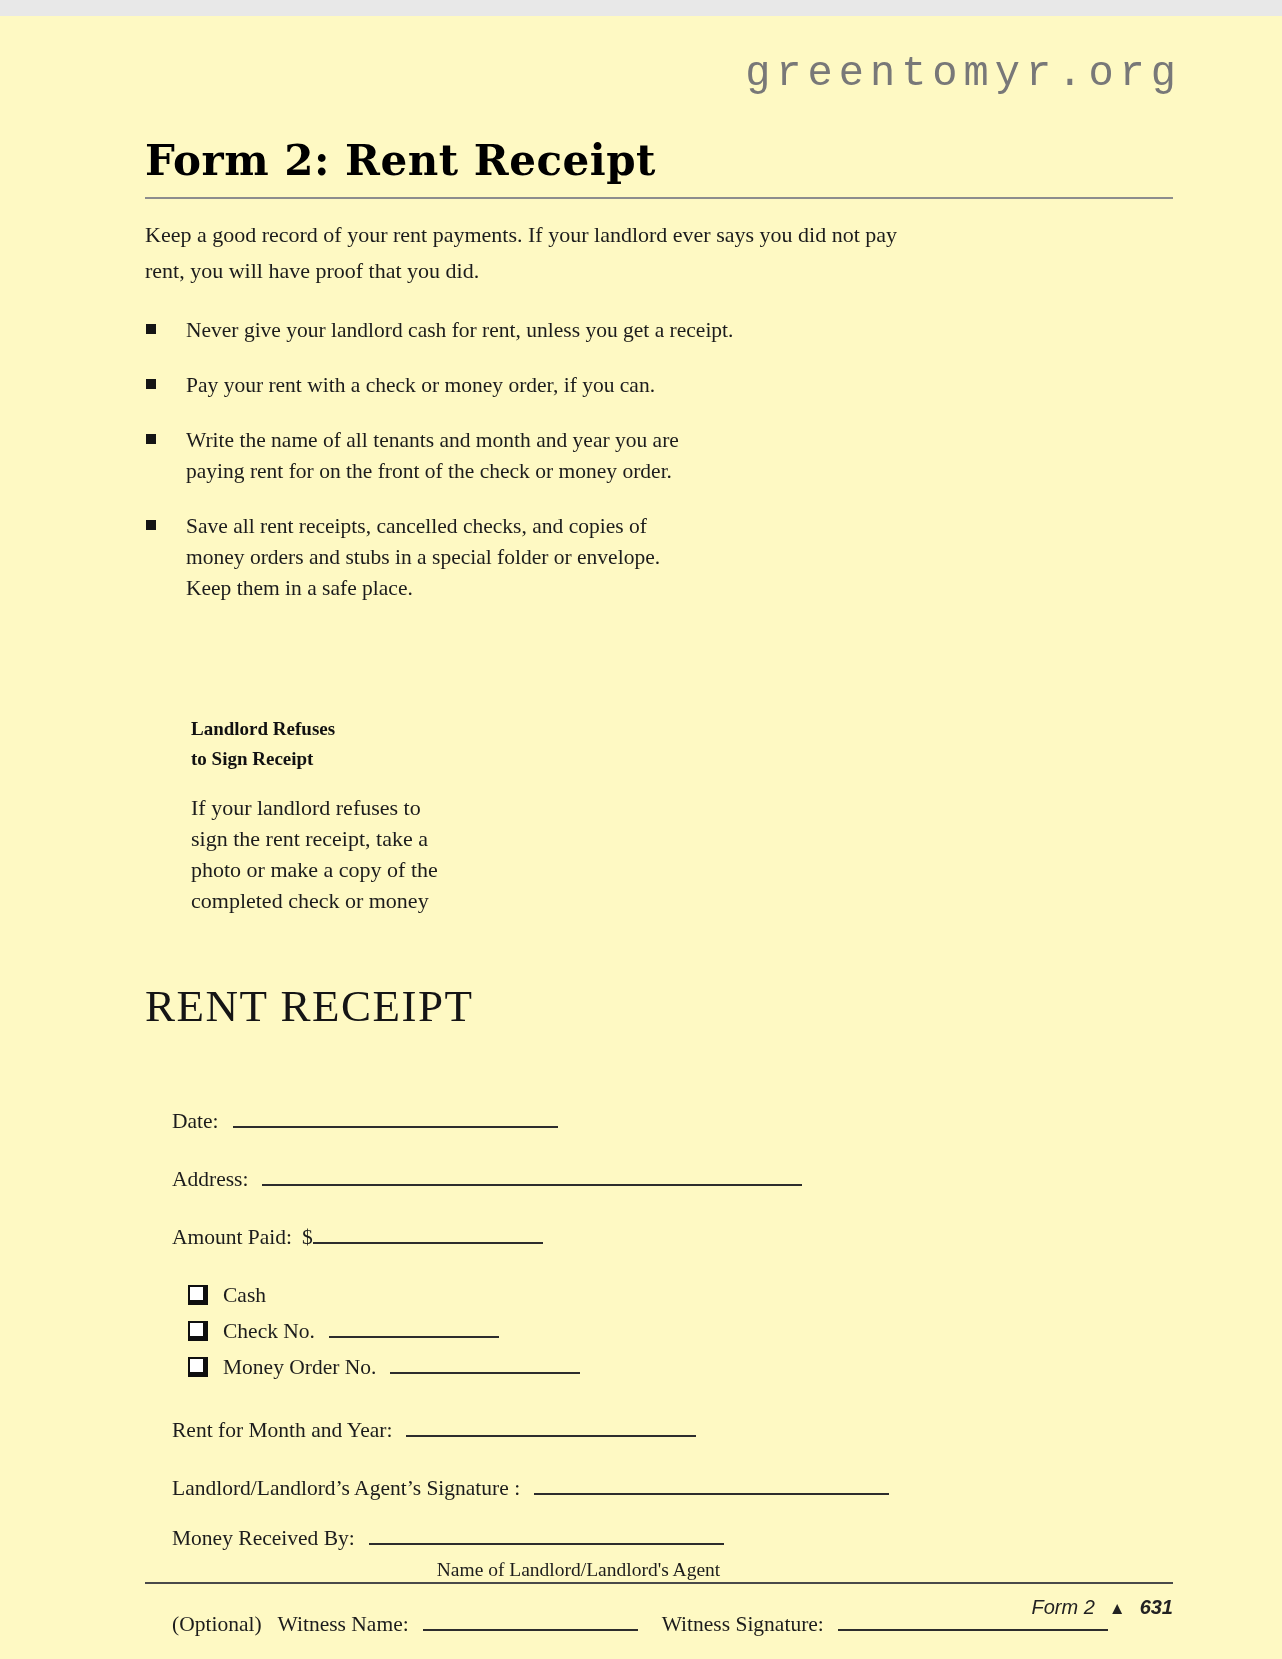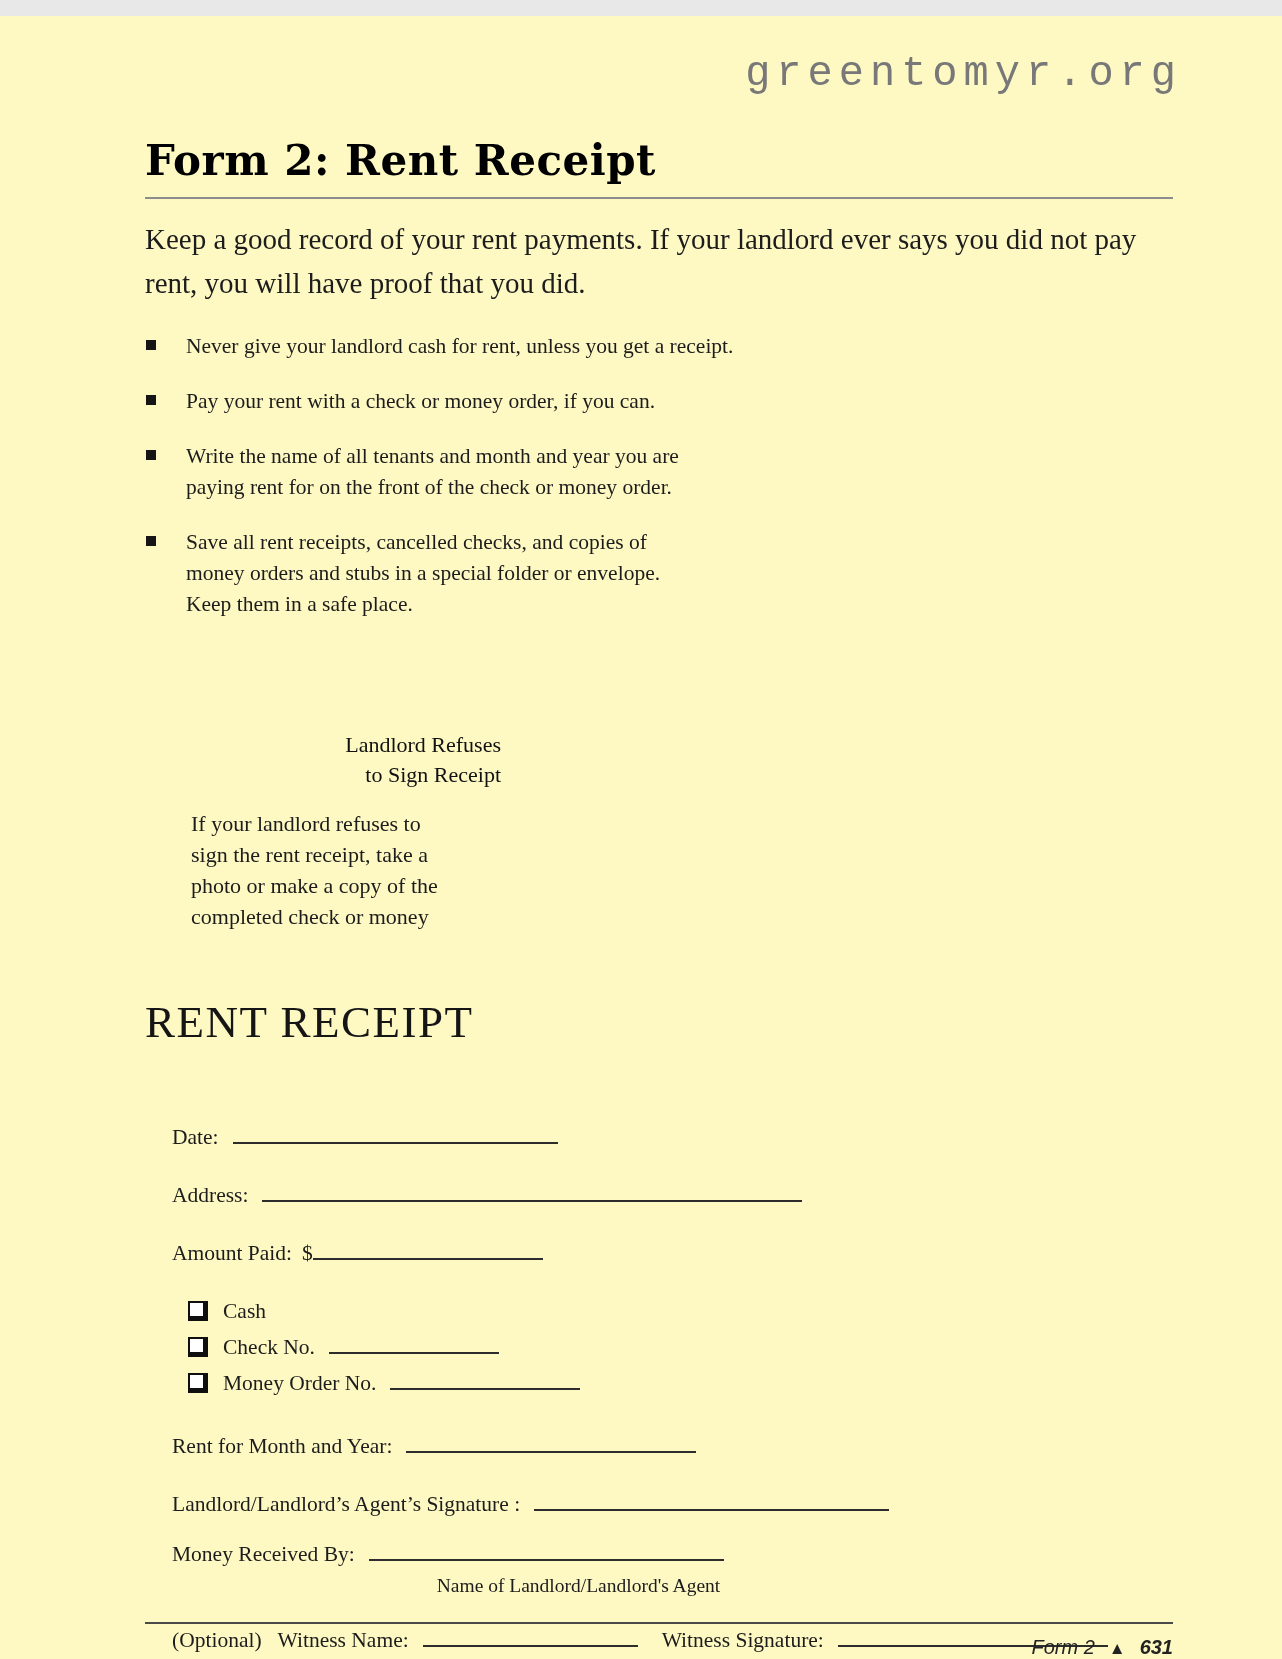--- a/index.html
+++ b/index.html
@@ -13,31 +13,31 @@
     font-family:"Liberation Mono", monospace;
     font-size:42px; letter-spacing:6px; color:#787878;
   }
   .content { position:absolute; left:145px; top:0; width:1028px; }
   .doc-title {
     margin:0; padding-top:120px;
     font-family:"DejaVu Serif", serif; font-weight:700;
     font-size:42px; letter-spacing:0.5px; color:#000;
   }
   .title-rule { margin-top:12px; border-top:2px solid #8d8d8d; height:0; }
-  .intro { margin:18px 0 0 0; font-size:29px; line-height:44px; }
+  .intro { margin:18px 0 0 0; font-size:22px; line-height:36px; }
   .prewrap { white-space:pre-line; }
 
   .two-col { display:flex; margin-top:26px;flex-direction:column; }
   .col-left { width:672px; }
   .bullets { list-style:none; margin:0; padding:0; }
   .bullets li { position:relative; padding-left:41px; margin-bottom:24px; font-size:21.5px; line-height:31px; }
   .bullet { position:absolute; left:1px; top:9px; width:10px; height:10px; background:#151515; }
 
   .sidebar { width:310px; margin-left:46px; padding-top:86px; }
-  .sidebar h2 { margin:0; font-size:22px; line-height:30px; font-weight:400; color:#111;text-align:right; }
+  .sidebar h2 { margin:0; font-size:19px; line-height:30px; font-weight:700; color:#111; }
   .sidebar p { margin:18px 0 0 0; font-size:22px; line-height:31px; }
 
   .receipt-title {
     margin:64px 0 0 0; 
     font-size:45px; font-weight:400; letter-spacing:1.5px; color:#151515;
   }
 
   .fields { margin:76px 0 0 27px; font-size:21.5px; }
   .row { margin-bottom:31px; line-height:27px; }
   .line { display:inline-block; height:5px; border-bottom:2px solid #2d2d2d; margin-left:14px; }
@@ -57,21 +57,21 @@
   .received { position:relative; margin-bottom:59px; }
   .caption {
     position:absolute; left:222px; top:31px; width:369px;
     text-align:center; font-size:19.5px; color:#1c1c1c;
   }
   .sig-row { margin-bottom:23px; }
   .gap16 { margin-left:16px; }
   .gap24 { margin-left:24px; }
 
   .footer {
-    position:absolute; left:145px; top:1606px; width:1028px;
+    position:absolute; left:145px; top:1566px; width:1028px;
     border-top:2px solid #4a4a4a; padding-top:12px;
     text-align:right; font-family:"Liberation Sans", sans-serif;
     font-style:italic; font-size:20px; color:#222;
   }
   .f-tri { font-style:normal; margin:0 14px; font-size:17px; }
   .f-page { font-weight:700; }
 </style>
 </head>
 <body>
 

